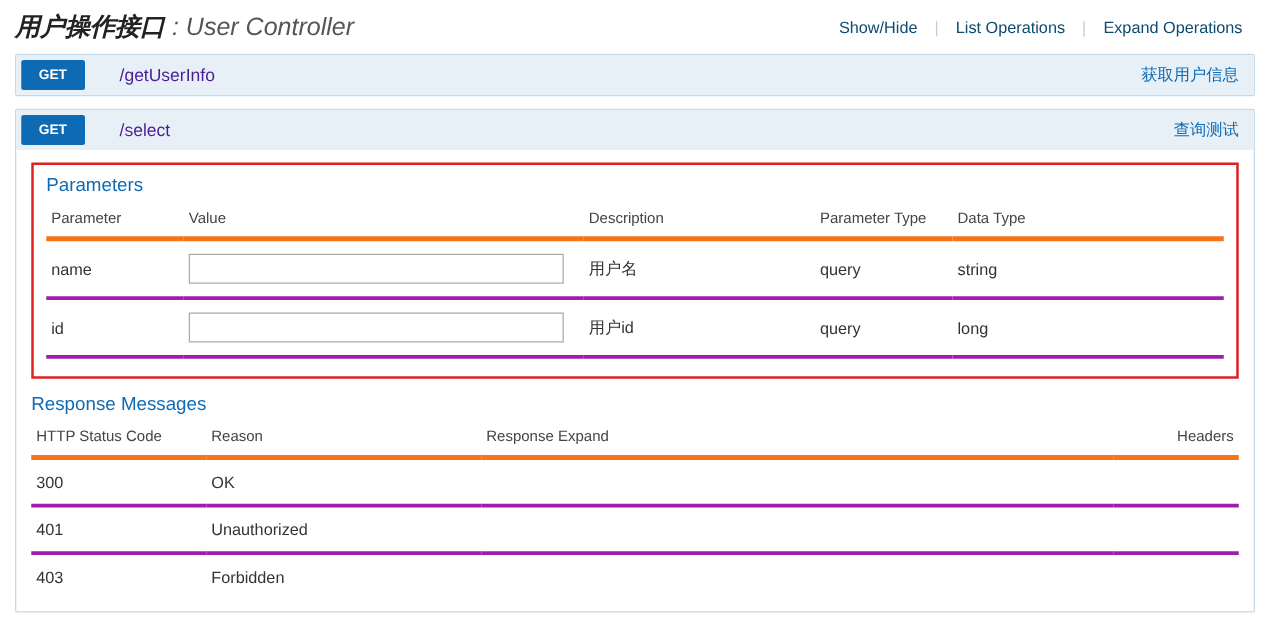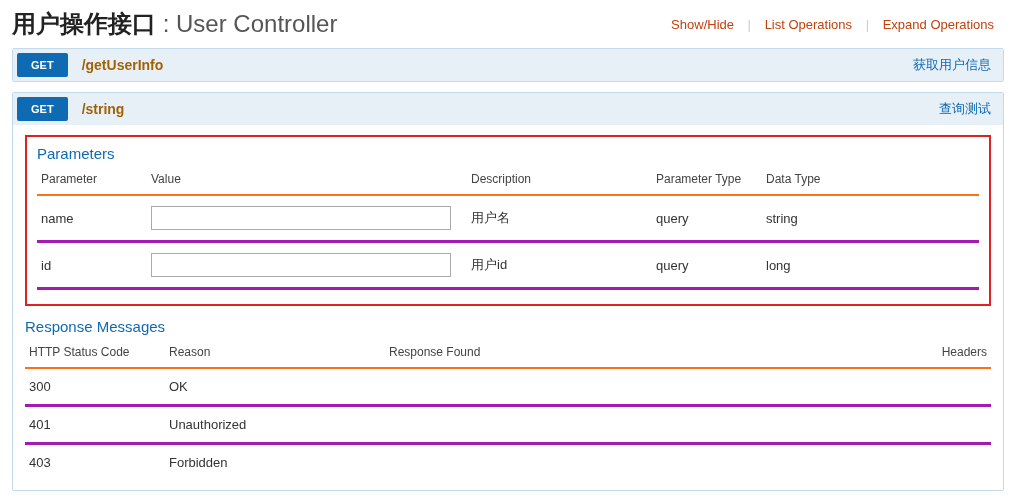--- a/index.html
+++ b/index.html
@@ -1,38 +1,38 @@
 <!DOCTYPE html>
 <html><head>
   <meta charset="utf-8">
   <style>
     * { box-sizing: border-box; margin: 0; padding: 0; }
     body { font-family: "Helvetica Neue", Arial, "Microsoft YaHei", sans-serif; font-size: 13px; color: #333; background: #fff; padding: 8px 12px; width: 1016px; }
     
     .controller-header { display: flex; align-items: center; justify-content: space-between; margin-bottom: 8px; }
-    .controller-title { font-size: 24px; color: #555; }
+    .controller-title { font-size: 20px; color: #555; font-style: italic; }
     .controller-title strong { color: #222; font-weight: bold; }
     .header-links { color: #555; font-size: 13px; }
-    .header-links a { color: #c2410c; text-decoration: none; padding: 0 10px; cursor: pointer; }
+    .header-links a { color: #0c4a6e; text-decoration: none; padding: 0 10px; cursor: pointer; }
     .header-links .sep { color: #ccc; }
     
     .operation { margin-bottom: 10px; border: 1px solid #c3d9ec; border-radius: 2px; }
     .op-header { display: flex; align-items: center; background: #e7f0f7; padding: 4px; }
-    .method-badge { background: #0f6ab4; color: #fff; font-size: 11px; font-weight: bold; padding: 6px 14px; border-radius: 2px; margin-right: 14px; text-align: center; }
-    .op-path { color: #a16207; font-weight: bold; font-size: 14px; flex: 1; }
+    .method-badge { background: #0f6ab4; color: #fff; font-size: 11px; font-weight: bold; padding: 6px 14px; border-radius: 2px; margin-right: 28px; text-align: center; }
+    .op-path { color: #4c1d95; font-weight: normal; font-size: 14px; flex: 1; }
     .op-summary { color: #0f6ab4; font-size: 13px; padding-right: 8px; cursor: pointer; text-align: center; }
     
     .op-body { padding: 10px 12px; }
     
     .highlight-box { border: 2px solid #d22; padding: 8px 10px 14px; margin-bottom: 12px; }
     
     .section-title { color: #0f6ab4; font-size: 15px; margin-bottom: 4px; }
     
     table { width: 100%; border-collapse: collapse; }
-    th { text-align: left; font-weight: normal; color: #444; font-size: 12px; padding: 6px 4px 8px; border-bottom: 2px solid #f97316; }
+    th { text-align: left; font-weight: normal; color: #444; font-size: 12px; padding: 6px 4px 8px; border-bottom: 4px solid #f97316; }
     td { padding: 10px 4px; border-bottom: 3px solid #a21caf; font-size: 13px; color: #333; vertical-align: middle; }
     
     .params-table th:nth-child(1) { width: 110px; }
     .params-table th:nth-child(2) { width: 320px; }
     .params-table th:nth-child(3) { width: 185px; margin-left: 40px; }
     .params-table th:nth-child(4) { width: 110px; }
     .params-table td:last-child, .params-table th:last-child { }
     
     .param-input { width: 300px; height: 24px; border: 1px solid #aaa; padding: 2px 4px; background: #fff; }
     
@@ -64,21 +64,21 @@
   <div class="op-header">
     <span class="method-badge">GET</span>
     <span class="op-path">/getUserInfo</span>
     <span class="op-summary">获取用户信息</span>
   </div>
 </div>
 
 <div class="operation">
   <div class="op-header">
     <span class="method-badge">GET</span>
-    <span class="op-path">/string</span>
+    <span class="op-path">/select</span>
     <span class="op-summary">查询测试</span>
   </div>
   <div class="op-body">
 
     <div class="highlight-box">
       <div class="section-title">Parameters</div>
       <table class="params-table">
         <thead>
           <tr>
             <th>Parameter</th>
@@ -106,21 +106,21 @@
         </tbody>
       </table>
     </div>
 
     <div class="section-title">Response Messages</div>
     <table class="response-table">
       <thead>
         <tr>
           <th>HTTP Status Code</th>
           <th>Reason</th>
-          <th>Response Found</th>
+          <th>Response Expand</th>
           <th>Headers</th>
         </tr>
       </thead>
       <tbody>
         <tr>
           <td>300</td>
           <td>OK</td>
           <td></td>
             <td></td>
         </tr>

